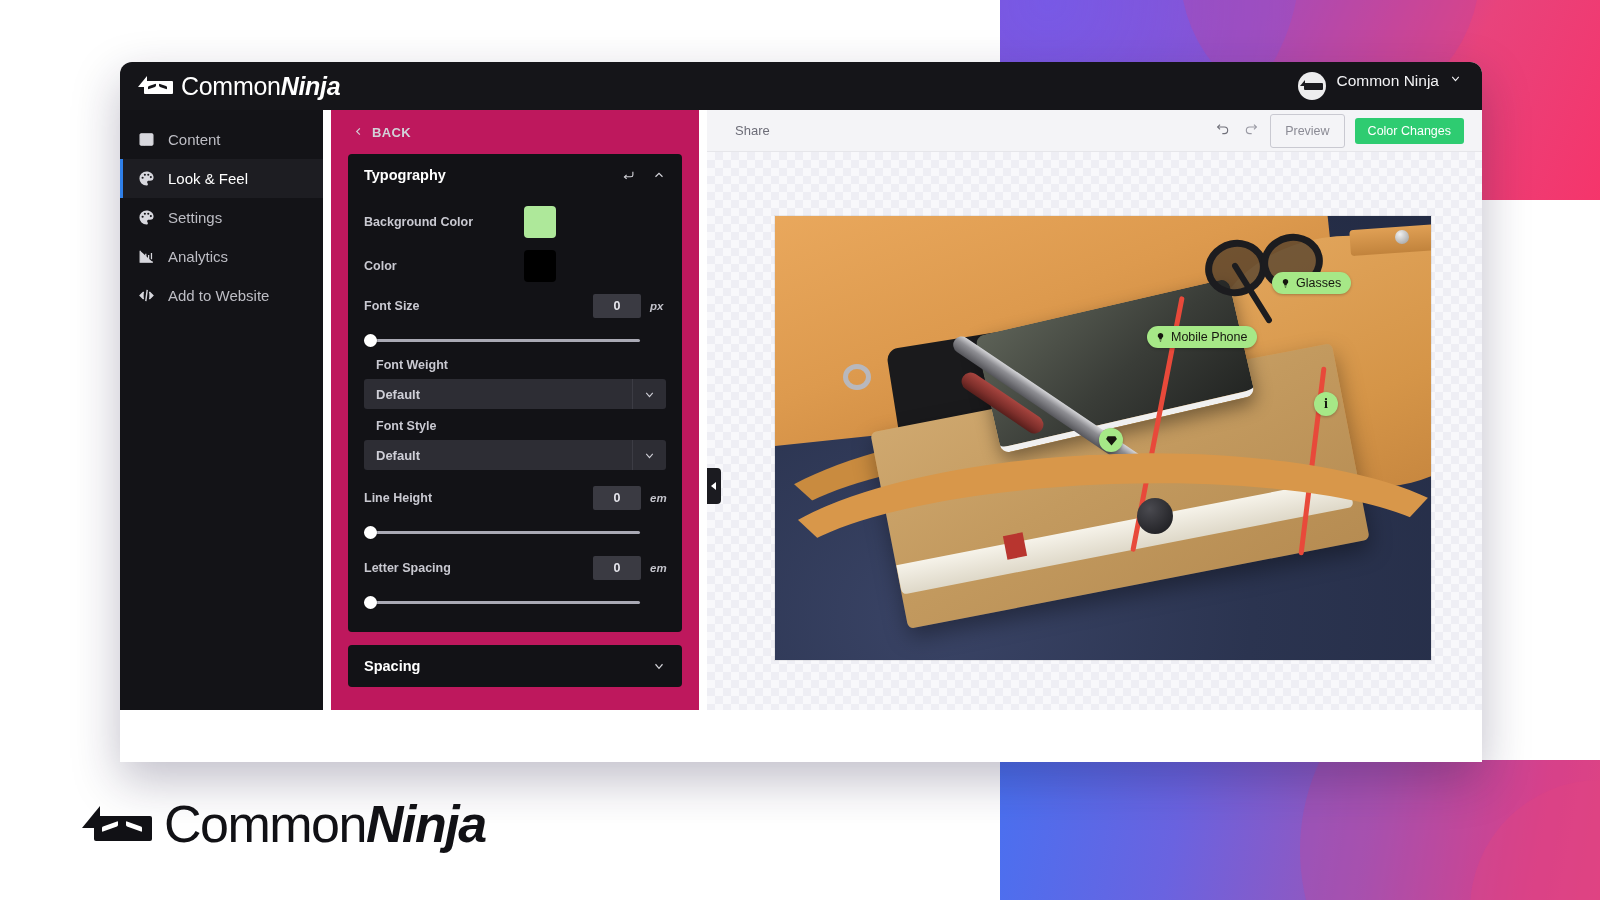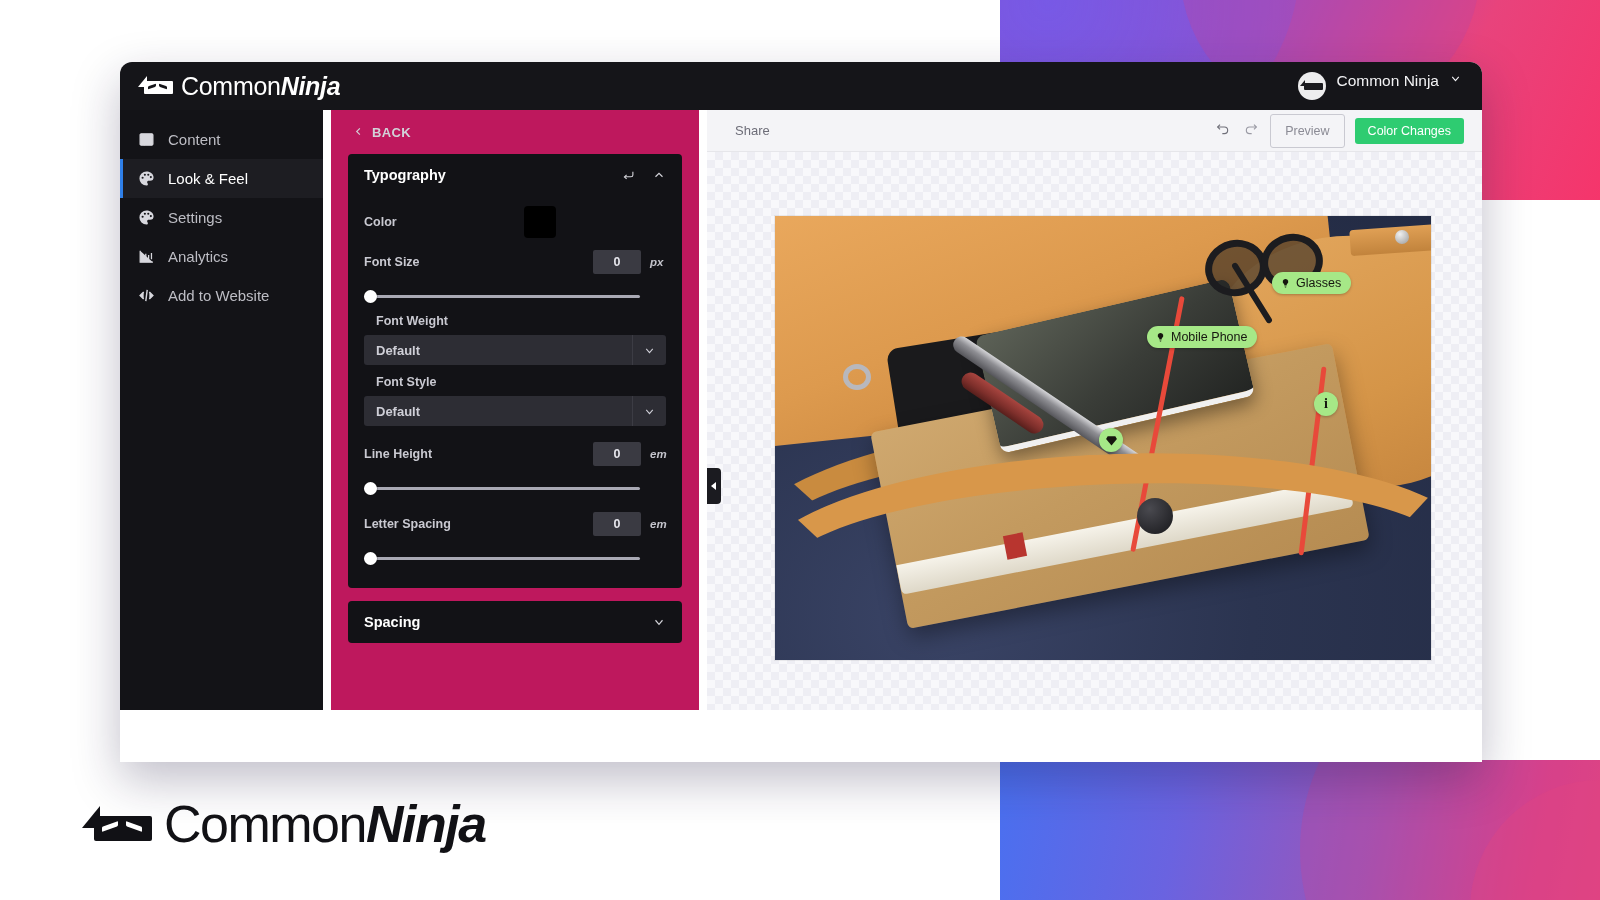--- a/index.html
+++ b/index.html
@@ -822,20 +822,24 @@
               </span>
               <span class="head-ico">
                 <svg viewBox="0 0 24 24" width="14" height="14" fill="none" stroke="currentColor" stroke-width="2">
                     <path d="M6 15 L12 9 L18 15"></path>
                   </svg>
               </span>
             </div>
 
             <div class="card-body">
 
+              <div class="row" style="min-height:44px">
+                <span class="row-label">Background Color</span>
+                <span class="swatch" id="sw-bg" style="background: rgb(174, 232, 154);"></span>
+              </div>
 
               <div class="row" style="min-height:44px">
                 <span class="row-label">Color</span>
                 <span class="swatch" id="sw-fg" style="background: rgb(0, 0, 0);"></span>
               </div>
 
               <div class="row">
                 <span class="row-label">Font Size</span>
                 <span class="right">
                   <span class="numbox">0</span>

